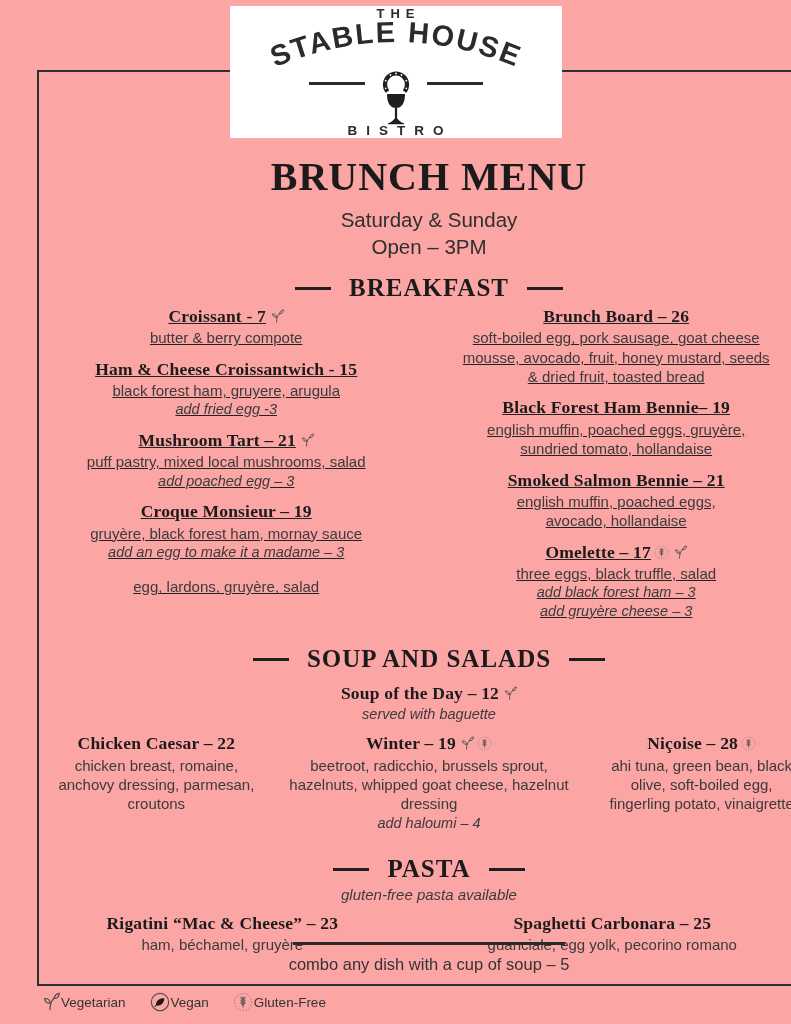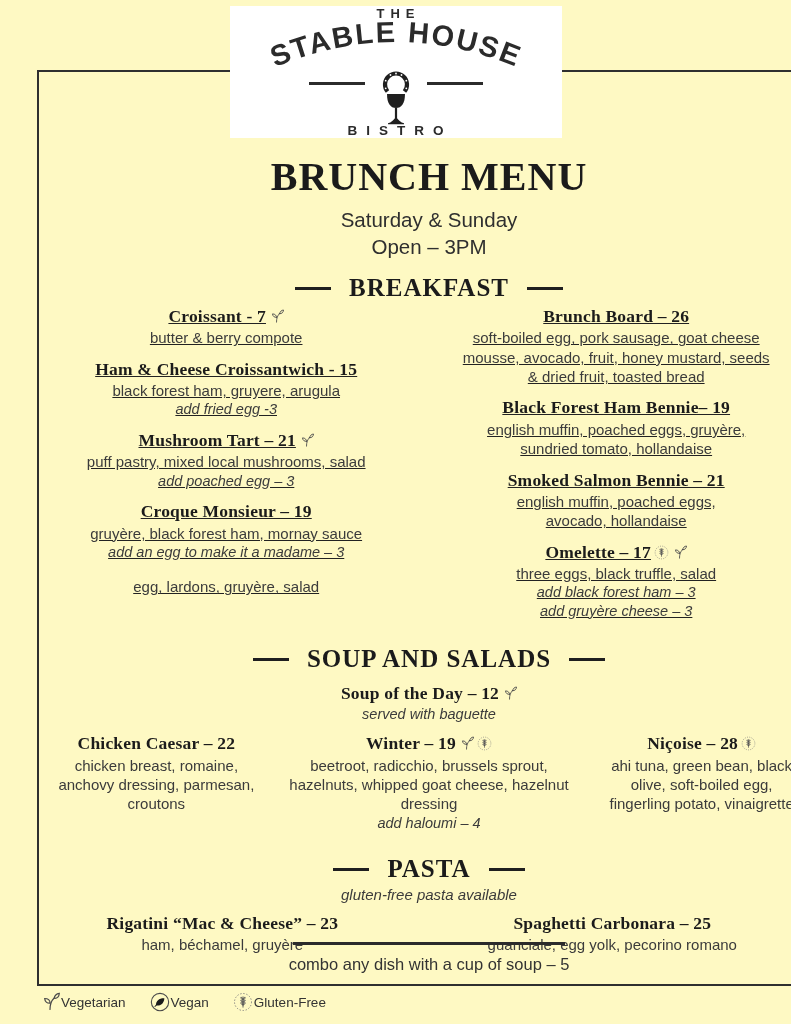--- a/index.html
+++ b/index.html
@@ -1,16 +1,16 @@
 <!DOCTYPE html>
 <html><head>
 <meta charset="utf-8">
 <style>
   html,body{margin:0;padding:0;background:#ffffff;}
-  .page{position:relative;width:791px;height:1024px;background:#fef9c3;overflow:hidden;
+  .page{position:relative;width:791px;height:1024px;background:#fca5a5;overflow:hidden;
         font-family:"Liberation Sans","DejaVu Sans",sans-serif;color:#222;}
   
   .frame{position:absolute;left:37px;top:70px;width:784px;height:916px;
          border:2px solid #2f2f2f;box-sizing:border-box;padding-top:84px;overflow:hidden;}
   
   .logo{position:absolute;top:6px;left:50%;transform:translateX(-50%);z-index:3;
         background:#fff;padding:0 16px;text-align:center;}
   .logo-the{font-size:13px;font-weight:bold;letter-spacing:6px;margin-left:6px;color:#2b2b2b;}
   .logo-arc{display:block;margin:-2px auto 0;}
   .logo-mid{display:flex;align-items:flex-start;justify-content:center;gap:9px;margin-top:-14px;}

